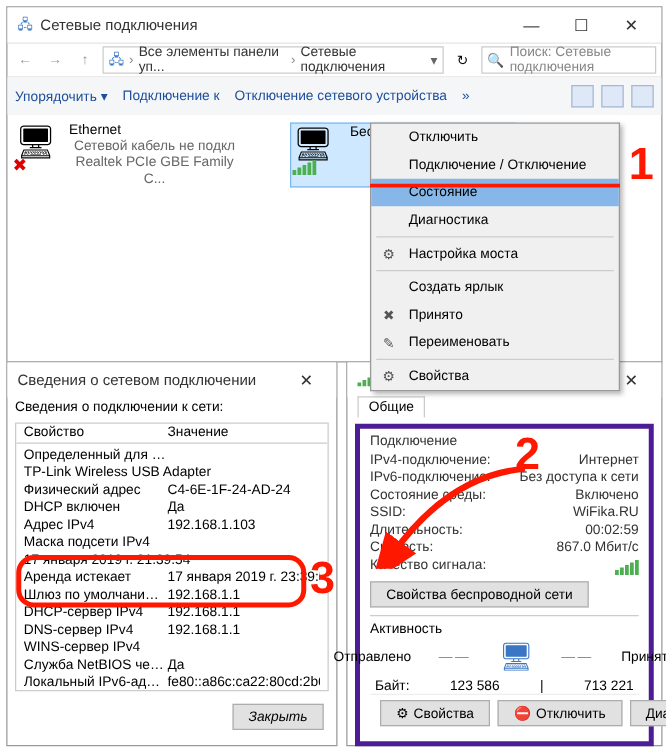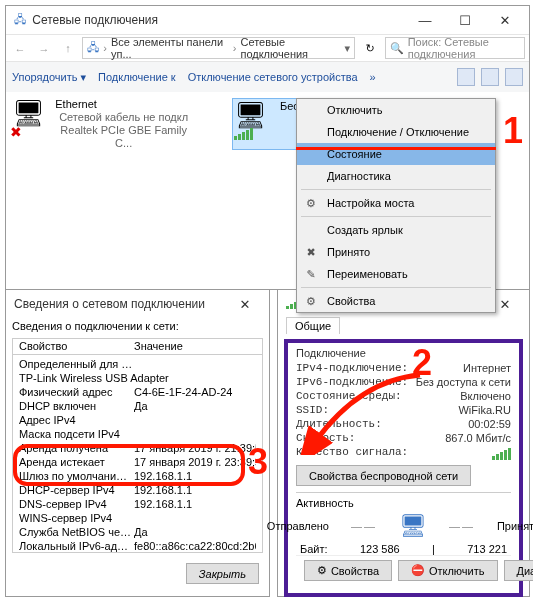--- a/index.html
+++ b/index.html
@@ -59,21 +59,21 @@
 .wbtn { display: inline-flex; align-items: center; justify-content: center; height: 21px; padding: 0 12px; background: #e1e1e1; border: 1px solid #adadad; }
 
 
 .status { left: 277px; top: 289px; width: 253px; height: 308px; }
 .tab { border: 4px solid #4c1d95; margin: 4px 6px 0 6px; padding: 0; }
 .tabhdr { position: relative; top: -1px; display: inline-block; background: #fff; border: 1px solid #ccc; border-bottom: none; padding: 2px 8px; margin-left: 2px; }
 .tabbody { padding: 4px 8px 8px 8px; }
 .sect { margin-bottom: 4px; }
 .sect .st { color: #333; margin-bottom: 2px; }
 .kvrow { display: flex; justify-content: space-between; padding: 1px 0; }
-.kvrow .k { color: #333; font-family: Liberation Mono, monospace; }
+.kvrow .k { color: #333; }
 .kvrow .v { color: #333; }
 .sigbars { display: inline-flex; gap: 1px; align-items: flex-end; height: 14px; }
 .sigbars i { width: 3px; background: #4caf50; }
 .status .btns2 { display: flex; gap: 4px; margin-top: 4px; }
 .activity { border-top: 1px solid #ccc; margin-top: 6px; padding-top: 4px; }
 .activity .vis { display: flex; align-items: center; justify-content: center; gap: 22px; margin: 4px 0; }
 .activity .comp { font-size: 22px; color: #3a76c4; }
 .activity .dash { color: #888; letter-spacing: 2px; }
 .activity .nums { display: flex; justify-content: space-between; padding: 0 4px; }
 .status .footer { display: flex; gap: 6px; padding: 4px 8px; border-top: 1px solid #eee; }
@@ -225,26 +225,26 @@
         <div class="proprow">
           <span class="k">Физический адрес</span>
           <span class="v">C4-6E-1F-24-AD-24</span>
         </div>
         <div class="proprow">
           <span class="k">DHCP включен</span>
           <span class="v">Да</span>
         </div>
         <div class="proprow">
           <span class="k">Адрес IPv4</span>
+          <span class="v">192.168.1.103</span>
         </div>
         <div class="proprow">
           <span class="k">Маска подсети IPv4</span>
         </div>
         <div class="proprow">
-          <span class="k">Аренда получена</span>
           <span class="v">17 января 2019 г. 21:39:54</span>
         </div>
         <div class="proprow">
           <span class="k">Аренда истекает</span>
           <span class="v">17 января 2019 г. 23:39:54</span>
         </div>
         <div class="proprow">
           <span class="k">Шлюз по умолчанию IP...</span>
           <span class="v">192.168.1.1</span>
         </div>

